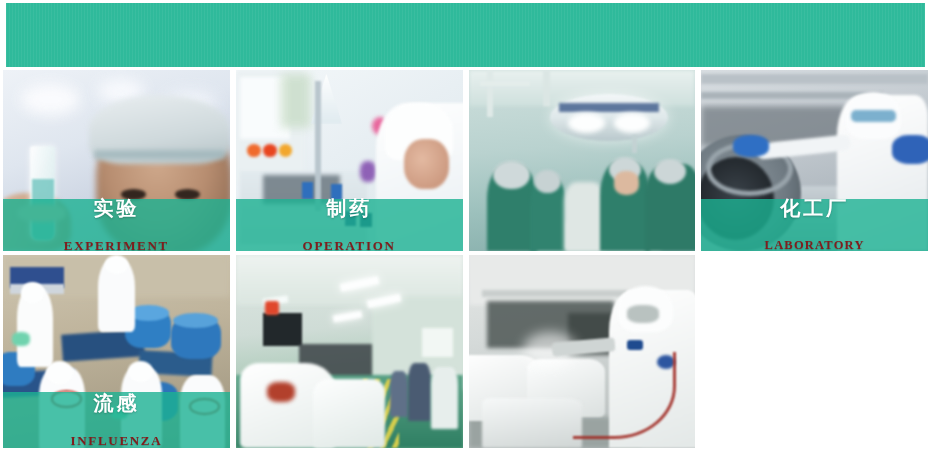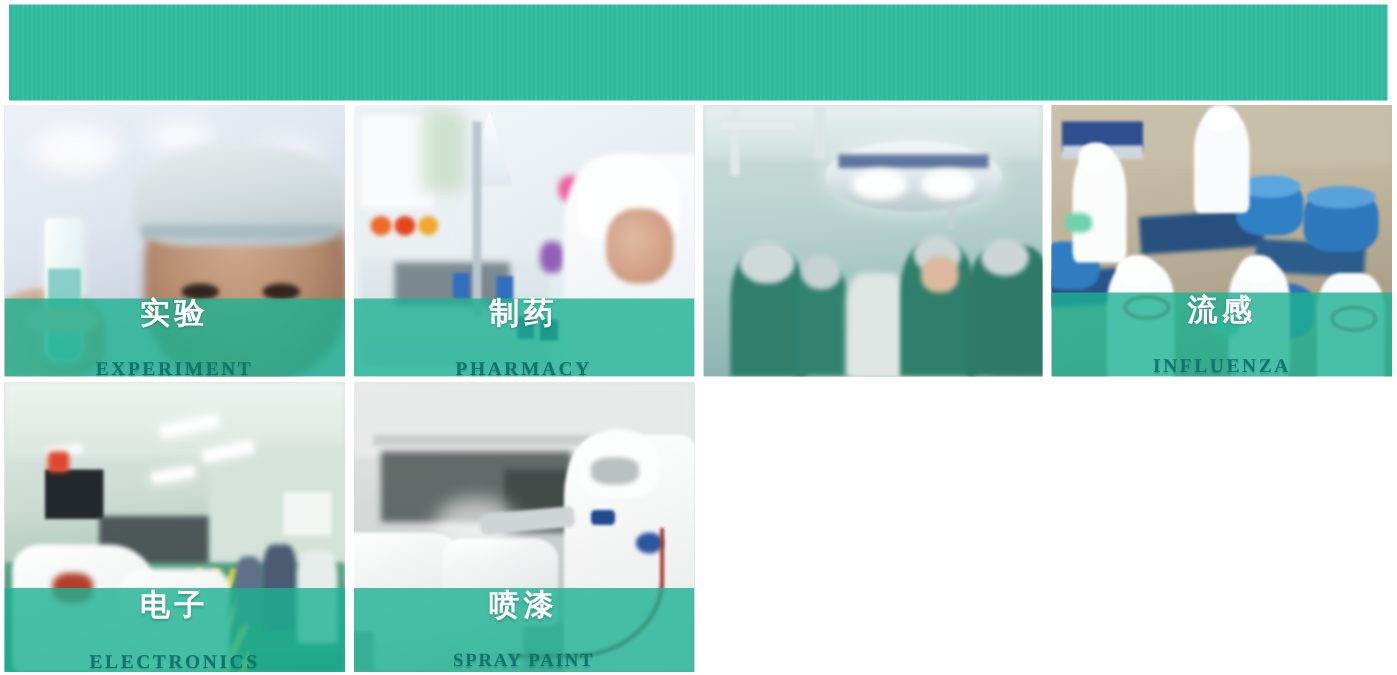--- a/index.html
+++ b/index.html
@@ -56,21 +56,21 @@
     display:flex;flex-direction:column;align-items:center;justify-content:center;
     z-index:5;
   }
   .row2 .band{height:56px;}
   .band-cn{
     color:#fff;font-size:20px;font-weight:bold;letter-spacing:3px;
     line-height:22px;font-family:"DejaVu Sans", sans-serif;
     text-shadow:0 1px 2px rgba(0,0,0,.22);
   }
   .band-en{
-    color:#0f766e;font-size:13px;font-weight:bold;letter-spacing:1.7px;
+    color:#7f1d1d;font-size:13px;font-weight:bold;letter-spacing:1.7px;
     line-height:15px;margin-top:19px;font-family:"Liberation Serif", serif;
     text-shadow:0 1px 1px rgba(0,0,0,.18);
   }
   .band-en.tight{letter-spacing:1.2px;font-size:12.5px;}
 
   
   .c1 .bg{inset:0;background:linear-gradient(160deg,#eef2f7 0%,#dfe6ef 38%,#cfd7e4 60%,#b9c2d2 100%);}
   .c1 .blur1{left:8%;top:8%;width:26%;height:17%;border-radius:50%;background:#fdfdff;filter:blur(7px);opacity:.9;}
   .c1 .blur2{left:42%;top:5%;width:20%;height:13%;border-radius:50%;background:#fbfcff;filter:blur(7px);opacity:.85;}
   .c1 .blur3{left:72%;top:12%;width:22%;height:13%;border-radius:50%;background:#f7f9fe;filter:blur(8px);opacity:.8;}
@@ -303,21 +303,21 @@
           <i class="clip3"></i>
           <i class="clip4"></i>
         <i class="pur"></i>
           <i class="pink"></i>
         <i class="coat"></i>
           <i class="capw"></i>
           <i class="face"></i>
       </div>
       <div class="band">
         <div class="band-cn">制药</div>
-        <div class="band-en">PHARMACY</div>
+        <div class="band-en">OPERATION</div>
       </div>
     </div>
 
     <div class="card c3 row1">
       <div class="photo">
         <i class="bg"></i>
           <i class="ceil"></i>
         <i class="arm1"></i>
           <i class="arm2"></i>
           <i class="arm3"></i>
@@ -333,20 +333,42 @@
           <i class="s2c"></i>
         <i class="s3"></i>
           <i class="s4"></i>
           <i class="s4c"></i>
           <i class="s4f"></i>
         <i class="s5"></i>
           <i class="s5c"></i>
       </div>
     </div>
 
+    <div class="card c4 row1">
+      <div class="photo">
+        <i class="bg"></i>
+          <i class="pipe1"></i>
+          <i class="pipe2"></i>
+          <i class="dark"></i>
+        <i class="bench"></i>
+          <i class="drum"></i>
+          <i class="drumi"></i>
+          <i class="ring"></i>
+        <i class="suit"></i>
+          <i class="hood"></i>
+          <i class="gog"></i>
+        <i class="arm"></i>
+          <i class="glv1"></i>
+          <i class="glv2"></i>
+      </div>
+      <div class="band">
+        <div class="band-cn">化工厂</div>
+        <div class="band-en tight">LABORATORY</div>
+      </div>
+    </div>
 
     <div class="card c5 row2">
       <div class="photo">
         <i class="bg"></i>
           <i class="gnd"></i>
           <i class="crt1"></i>
           <i class="crt1b"></i>
         <i class="str1"></i>
           <i class="str2"></i>
           <i class="str3"></i>
@@ -391,24 +413,20 @@
           <i class="mach"></i>
         <i class="floor"></i>
           <i class="yel"></i>
         <i class="white1"></i>
           <i class="white2"></i>
           <i class="red"></i>
         <i class="p3"></i>
           <i class="p1"></i>
           <i class="p2"></i>
       </div>
-      <div class="band">
-        <div class="band-cn">电子</div>
-        <div class="band-en">ELECTRONICS</div>
-      </div>
     </div>
 
 
     <div class="card c8 row2">
       <div class="photo">
         <i class="bg"></i>
           <i class="wall"></i>
           <i class="beam"></i>
           <i class="dark"></i>
           <i class="dark2"></i>
@@ -418,20 +436,16 @@
           <i class="panel3"></i>
         <i class="mist"></i>
         <i class="suit"></i>
           <i class="hood"></i>
           <i class="mask"></i>
           <i class="bd1"></i>
           <i class="bd2"></i>
         <i class="gun"></i>
           <i class="hose"></i>
       </div>
-      <div class="band">
-        <div class="band-cn">喷漆</div>
-        <div class="band-en tight">SPRAY PAINT</div>
-      </div>
     </div>
 
   </div>
 </div>
 
 </body></html>

